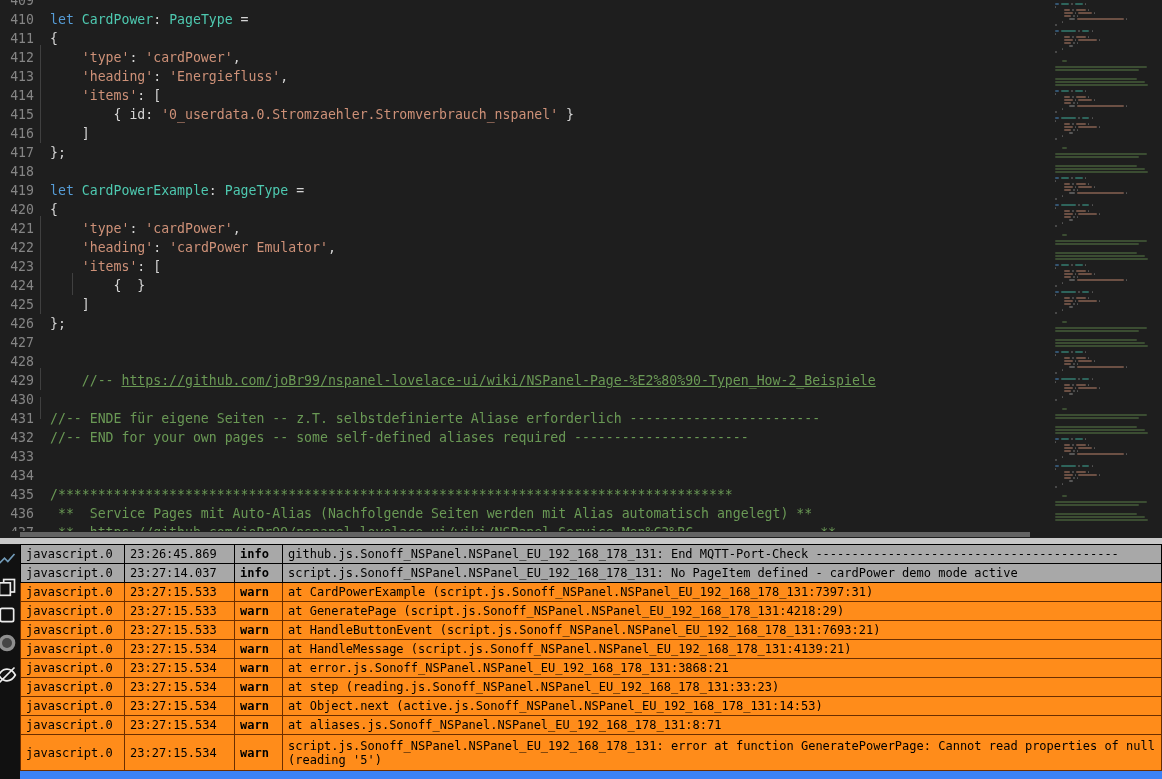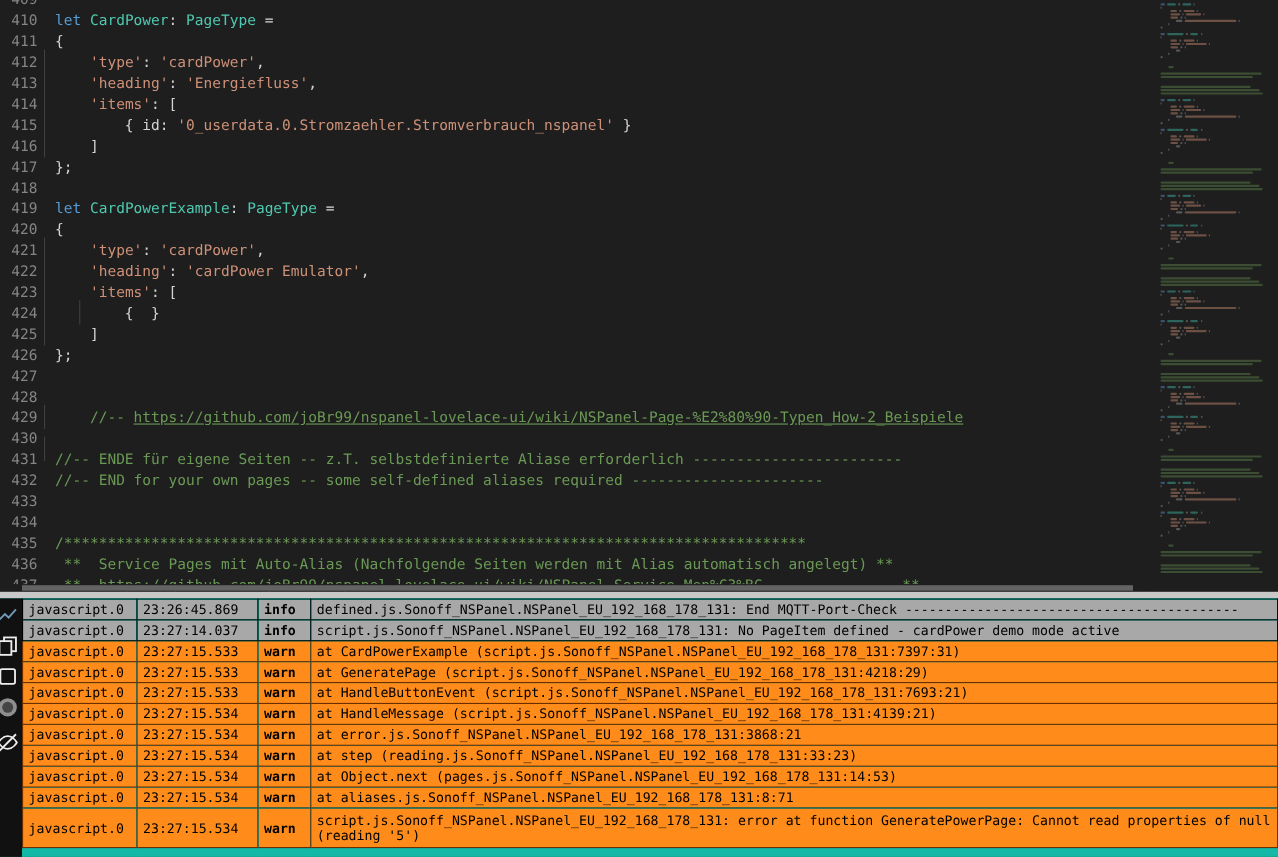--- a/index.html
+++ b/index.html
@@ -82,21 +82,21 @@
   .rail-icon {
     position: absolute; left: -6px; width: 26px; height: 26px;
     color: #ffffff; opacity: .92;
     display: flex; align-items: center; justify-content: center;
   }
   .rail-icon svg { width: 20px; height: 20px; }
 
   
   .logpanel {
     position: absolute; left: 0; top: 544px; width: 1162px; height: 235px;
-    background: #14b8a6; overflow: hidden;
+    background: #3b82f6; overflow: hidden;
   }
   .logtable {
     position: absolute; left: 20px; top: 0; width: 1142px;
     border-collapse: collapse;
     font-family: "DejaVu Sans Mono", "Liberation Mono", monospace;
     font-size: 12px;
     table-layout: fixed;
   }
   .logtable td {
     border: 1px solid #000000;
@@ -424,21 +424,21 @@
   </div>
   <div class="splitter"></div>
 
   <div class="logpanel">
     <table class="logtable">
       <tbody id="log-body">
           <tr class="info">
             <td class="c-src">javascript.0</td>
             <td class="c-time">23:26:45.869</td>
             <td class="c-lvl">info</td>
-            <td class="c-msg msg">defined.js.Sonoff_NSPanel.NSPanel_EU_192_168_178_131: End MQTT-Port-Check ------------------------------------------</td>
+            <td class="c-msg msg">github.js.Sonoff_NSPanel.NSPanel_EU_192_168_178_131: End MQTT-Port-Check ------------------------------------------</td>
           </tr>
           <tr class="info">
             <td class="c-src">javascript.0</td>
             <td class="c-time">23:27:14.037</td>
             <td class="c-lvl">info</td>
             <td class="c-msg msg">script.js.Sonoff_NSPanel.NSPanel_EU_192_168_178_131: No PageItem defined - cardPower demo mode active</td>
           </tr>
           <tr class="warn">
             <td class="c-src">javascript.0</td>
             <td class="c-time">23:27:15.533</td>
@@ -472,21 +472,21 @@
           <tr class="warn">
             <td class="c-src">javascript.0</td>
             <td class="c-time">23:27:15.534</td>
             <td class="c-lvl">warn</td>
             <td class="c-msg msg">at step (reading.js.Sonoff_NSPanel.NSPanel_EU_192_168_178_131:33:23)</td>
           </tr>
           <tr class="warn">
             <td class="c-src">javascript.0</td>
             <td class="c-time">23:27:15.534</td>
             <td class="c-lvl">warn</td>
-            <td class="c-msg msg">at Object.next (pages.js.Sonoff_NSPanel.NSPanel_EU_192_168_178_131:14:53)</td>
+            <td class="c-msg msg">at Object.next (active.js.Sonoff_NSPanel.NSPanel_EU_192_168_178_131:14:53)</td>
           </tr>
           <tr class="warn">
             <td class="c-src">javascript.0</td>
             <td class="c-time">23:27:15.534</td>
             <td class="c-lvl">warn</td>
             <td class="c-msg msg">at aliases.js.Sonoff_NSPanel.NSPanel_EU_192_168_178_131:8:71</td>
           </tr>
           <tr class="warn tall">
             <td class="c-src">javascript.0</td>
             <td class="c-time">23:27:15.534</td>

